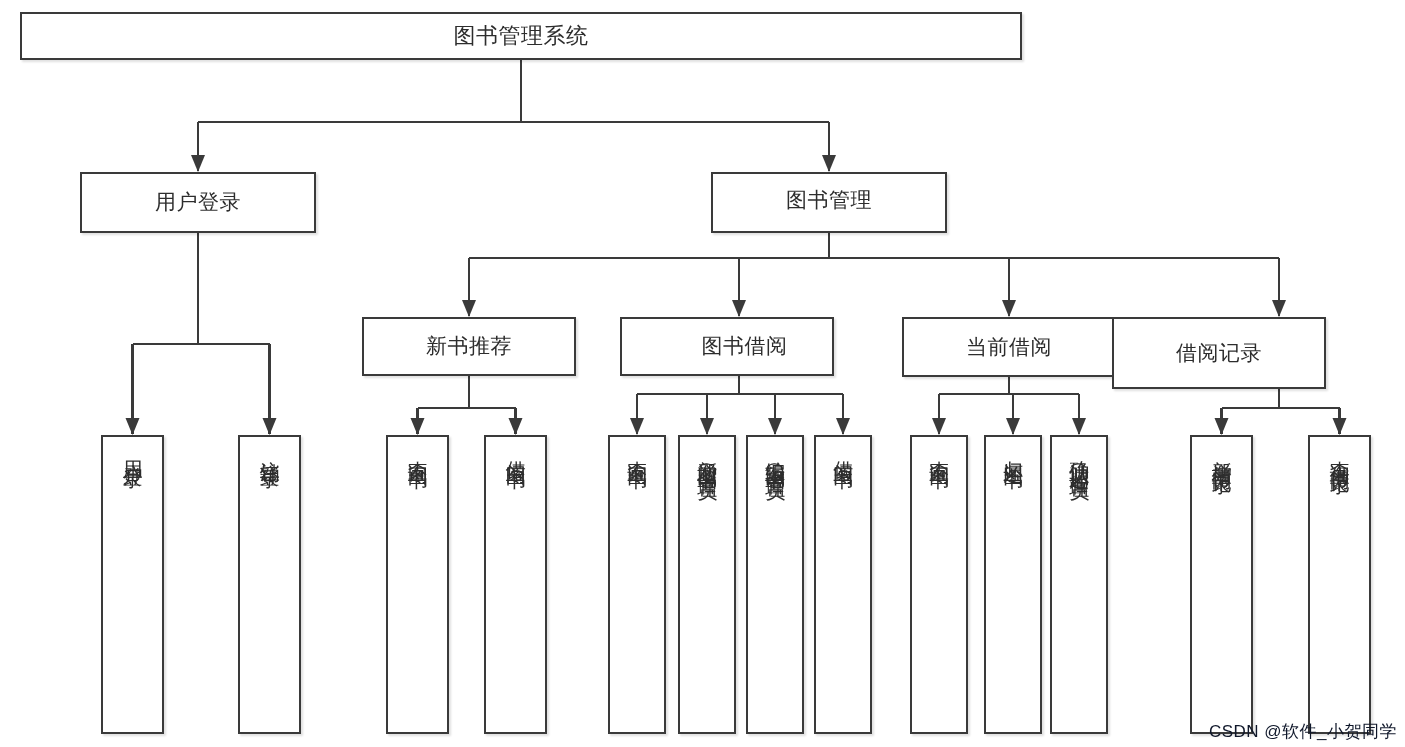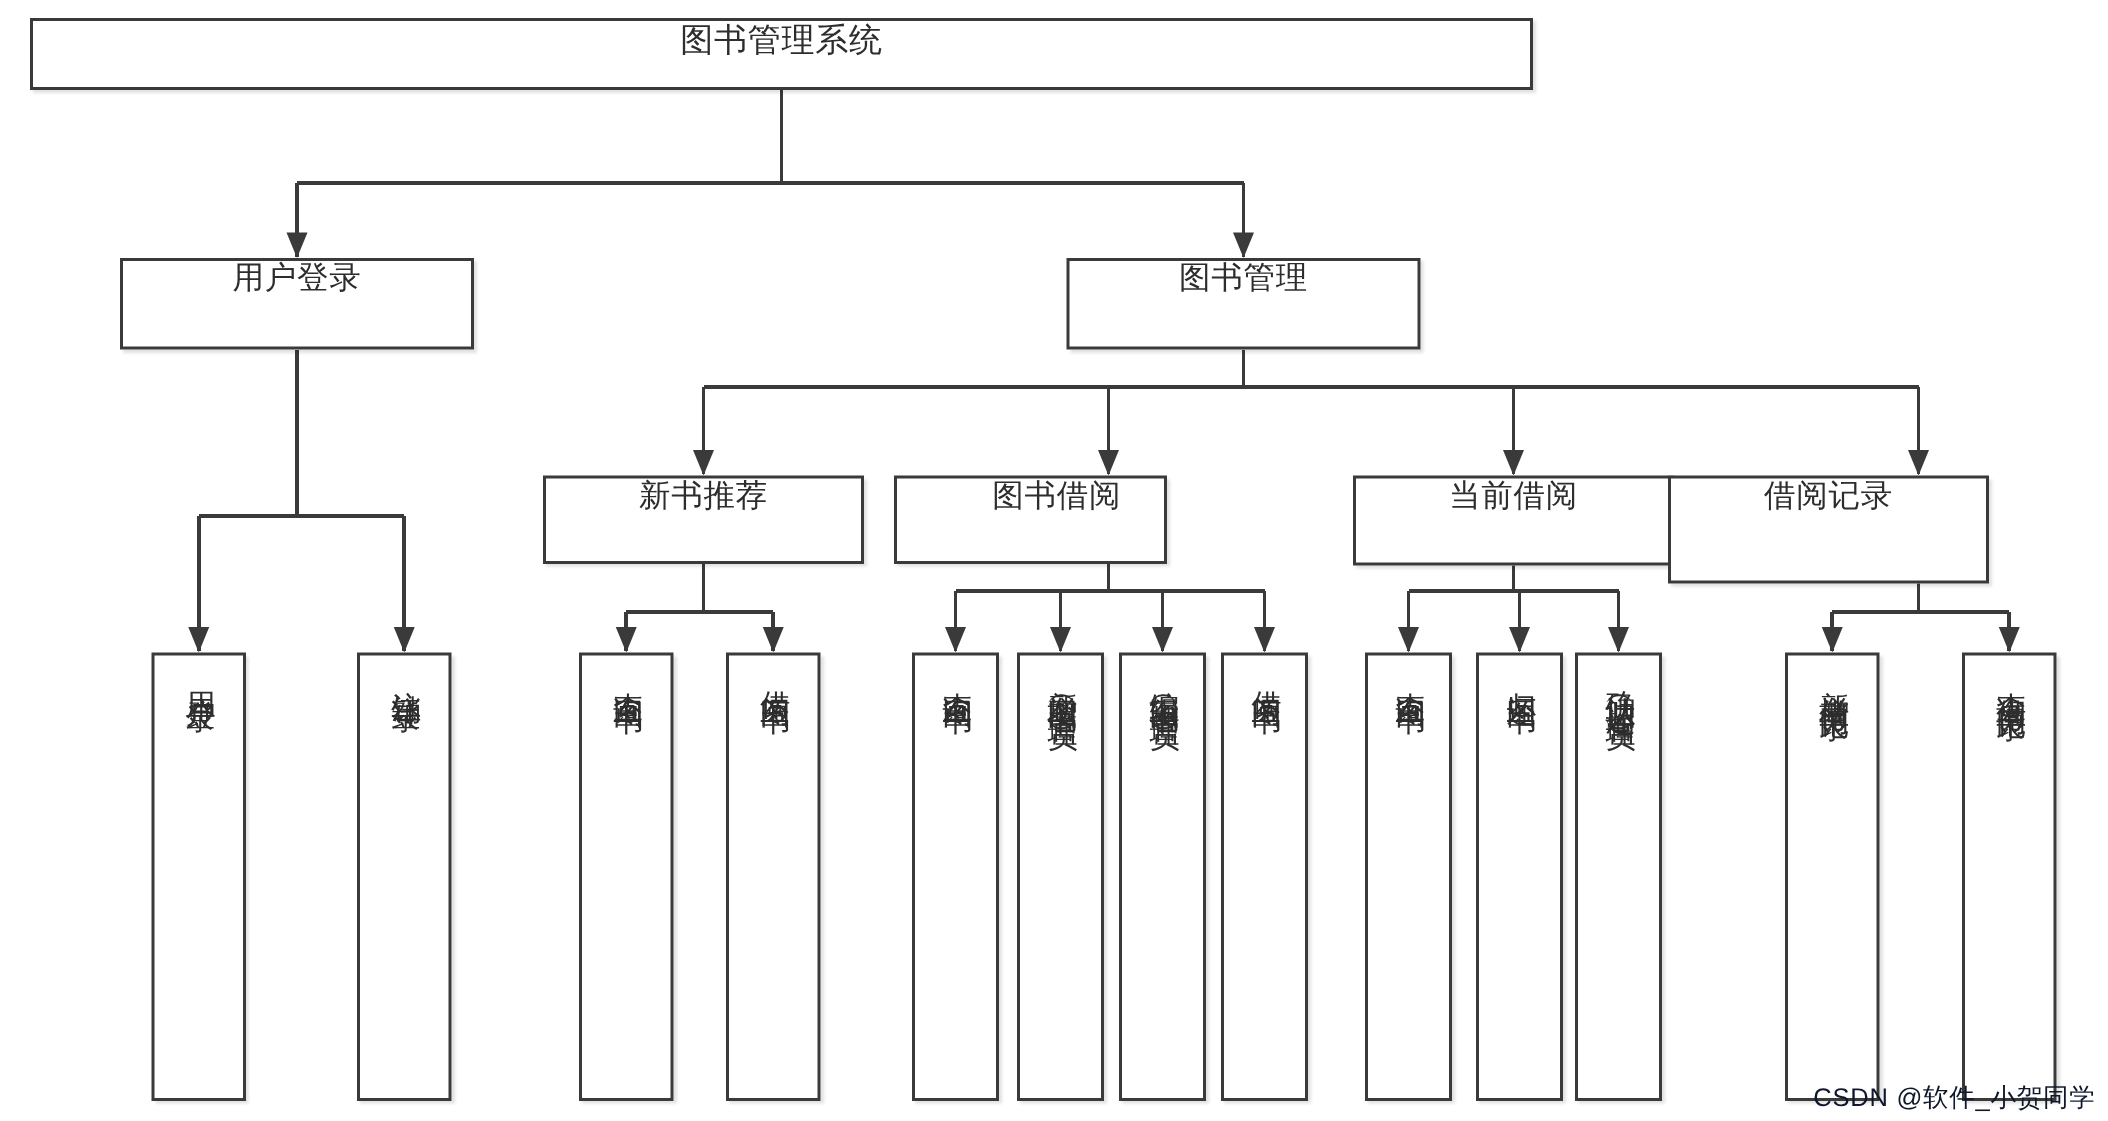--- a/index.html
+++ b/index.html
@@ -24,21 +24,21 @@
     width: 1405px;
     height: 747px;
     pointer-events: none;
   }
   .node {
     position: absolute;
     box-sizing: border-box;
     border: 2px solid #3a3a3a;
     background: #ffffff;
     display: flex;
-    align-items: flex-start;
+    align-items: center;
     justify-content: center;
     box-shadow: 2px 2px 2px rgba(0,0,0,0.12);
   }
   .node .label {
     color: #2d2d2d;
     font-size: 21px;
     line-height: 1.18;
     letter-spacing: 0.5px;
     white-space: nowrap;
   }
@@ -123,27 +123,27 @@
       <line x1="1339.5" y1="408" x2="1339.5" y2="434" stroke="#3a3a3a" stroke-width="2.5" shape-rendering="crispEdges"></line>
       <polygon points="1332.5,418 1346.5,418 1339.5,435" fill="#3a3a3a"></polygon>
     </svg>
   <div id="nodes-layer">
       <div class="node root" style="left: 20px; top: 12px; width: 1002px; height: 48px;">
         <span class="label">图书管理系统</span>
       </div>
       <div class="node" style="left: 80px; top: 172px; width: 236px; height: 61px;">
         <span class="label">用户登录</span>
       </div>
-      <div class="node" style="left: 711px; top: 172px; width: 236px; height: 61px;">
+      <div class="node" style="left: 711px; top: 172px; width: 236px; height: 61px; font-family: Liberation Mono, monospace;">
         <span class="label">图书管理</span>
       </div>
       <div class="node" style="left: 362px; top: 317px; width: 214px; height: 59px;">
         <span class="label">新书推荐</span>
       </div>
-      <div class="node" style="left: 596px; top: 317px; width: 182px; height: 59px; padding-left: 35px;">
+      <div class="node" style="left: 620px; top: 317px; width: 214px; height: 59px; padding-left: 35px;">
         <span class="label">图书借阅</span>
       </div>
       <div class="node" style="left: 902px; top: 317px; width: 214px; height: 60px;">
         <span class="label">当前借阅</span>
       </div>
       <div class="node" style="left: 1112px; top: 317px; width: 214px; height: 72px;">
         <span class="label">借阅记录</span>
       </div>
       <div class="node leaf" style="left: 101px; top: 435px; width: 63px; height: 299px;">
         <span class="label">用户登录</span>

